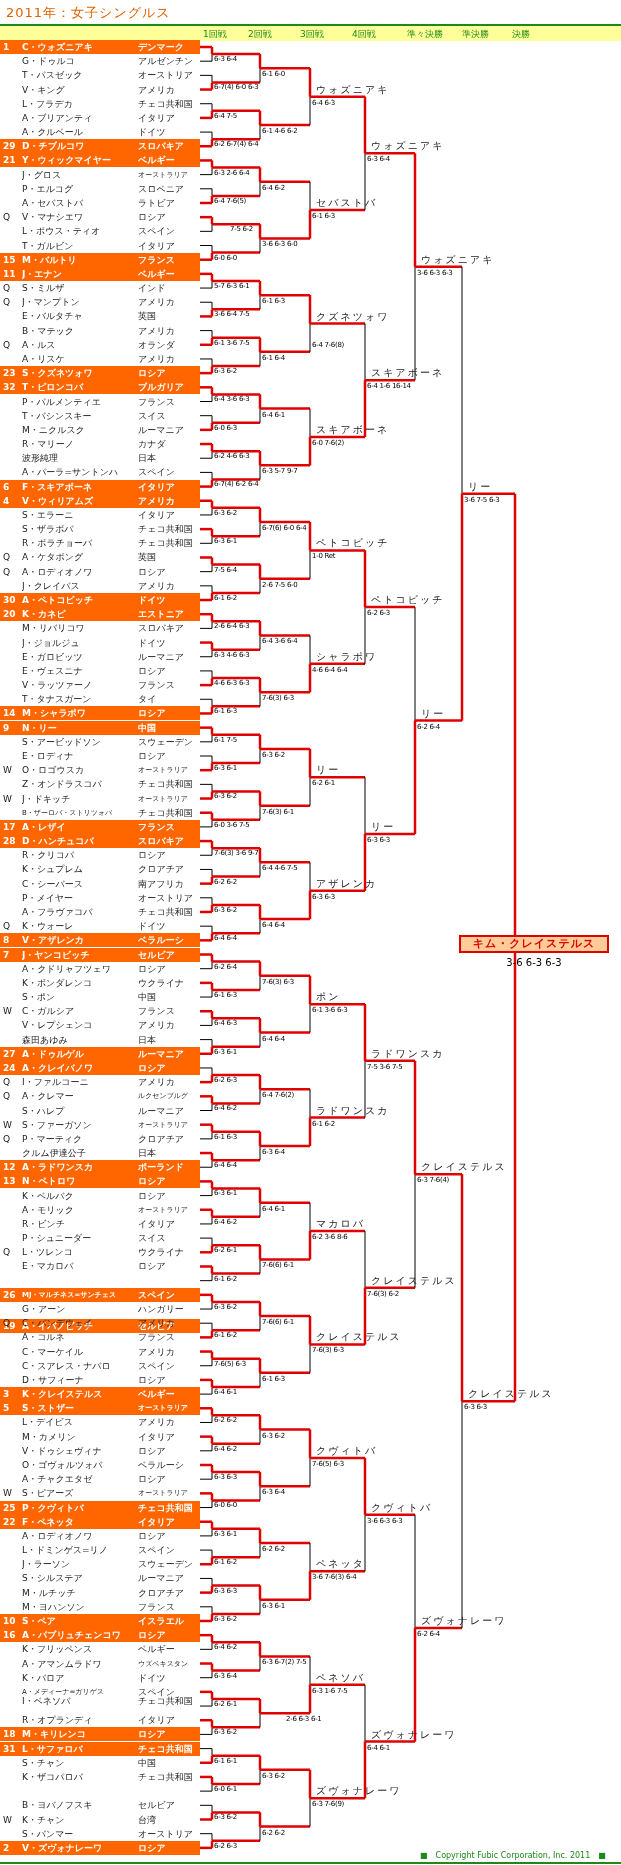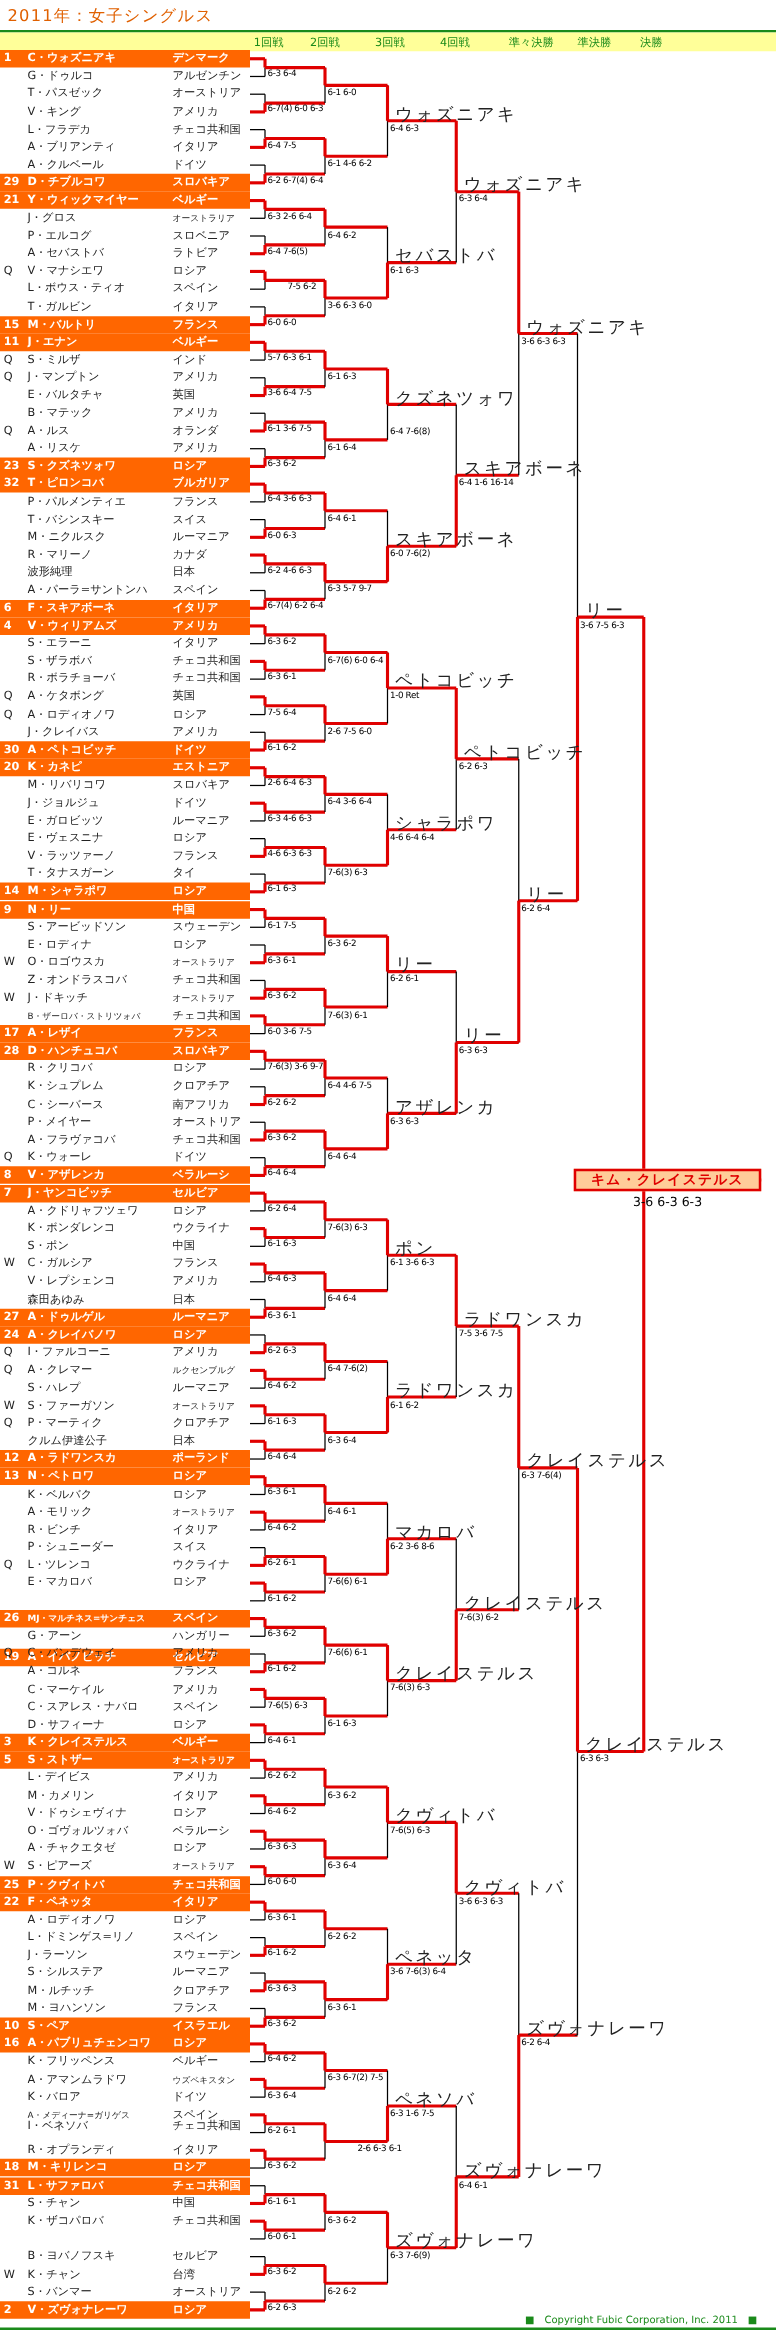--- a/index.html
+++ b/index.html
@@ -10,21 +10,21 @@
   .round-bar { position:absolute; left:0; top:26px; width:621px; height:15px; background:#ffff99; }
   .round-label { position:absolute; top:28px; font-size:9px; color:#1a8a1a; white-space:nowrap; }
   .row { position:absolute; left:0; width:200px; height:14px; font-size:9px; line-height:14px; color:#222; white-space:nowrap; }
   .row.seeded { background:#ff6600; color:#fff; font-weight:bold; }
   .row .mark { position:absolute; left:3px; width:14px; text-align:left; }
   .row .name { position:absolute; left:22px; width:110px; overflow:hidden; }
   .row .nation { position:absolute; left:138px; width:62px; overflow:hidden; }
   .row .small { font-size:7px; }
   svg.bracket { position:absolute; left:0; top:0; }
   .score { position:absolute; font-size:7px; color:#000; white-space:nowrap; letter-spacing:-0.3px; }
-  .winner { position:absolute; font-size:14px; color:#222; white-space:nowrap; letter-spacing:2px; }
+  .winner { position:absolute; font-size:10px; color:#222; white-space:nowrap; letter-spacing:2px; }
   .champ-box { position:absolute; left:459px; top:935px; width:150px; height:18px; background:#ffcc99;
                border:2px solid #e00000; box-sizing:border-box; color:#e00000; font-weight:bold;
                font-size:11px; line-height:14px; text-align:center; letter-spacing:1px; }
   .champ-score { position:absolute; left:459px; top:957px; width:150px; text-align:center; font-size:10px; color:#000; }
   .footer { position:absolute; left:420px; top:1850px; font-size:8px; color:#1a8a1a; white-space:nowrap; }
   .rule-bottom { position:absolute; left:0; top:1862px; width:621px; height:2px; background:#1a8a1a; }
 </style>
 </head>
 <body>
 

